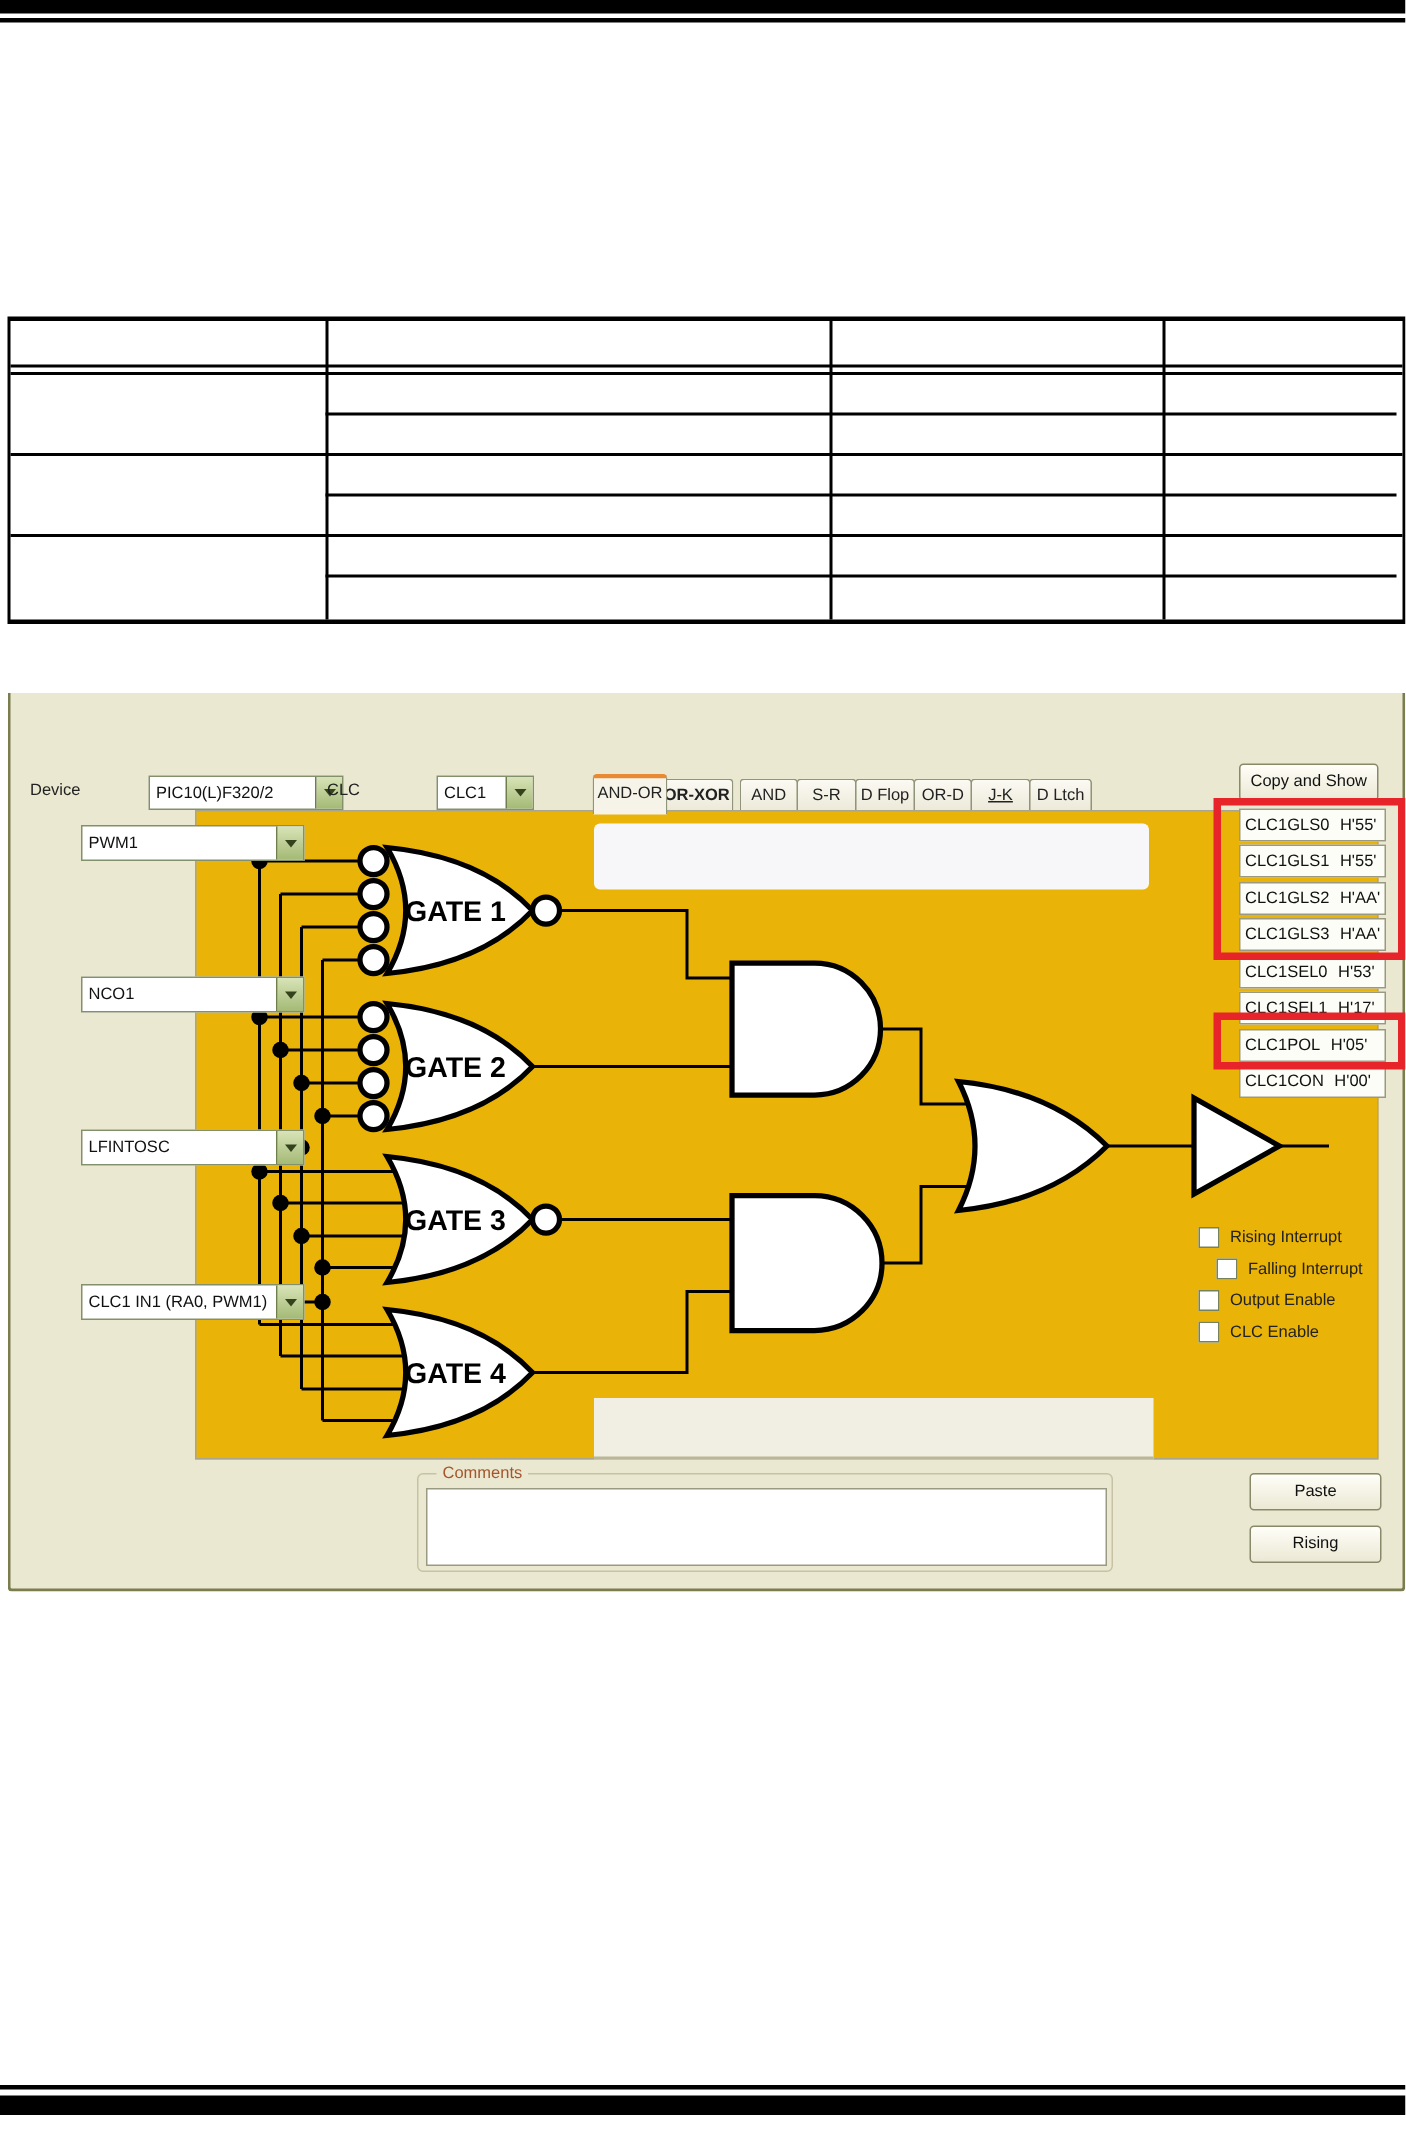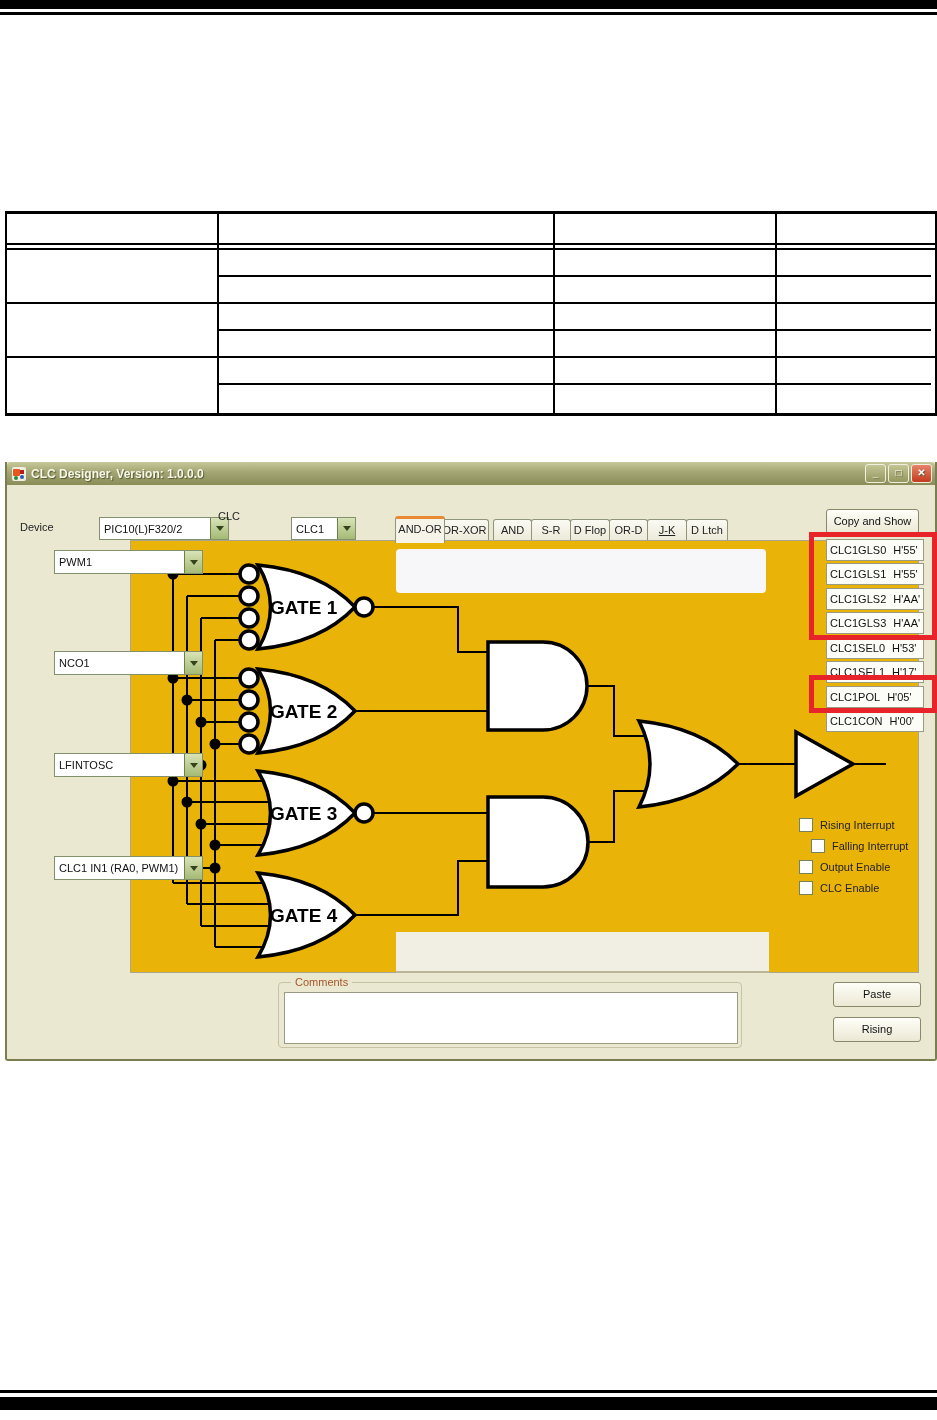--- a/index.html
+++ b/index.html
@@ -63,53 +63,39 @@
   <div class="tline" style="left:0;top:34px;width:100%;height:2px;"></div>
   <div class="tline" style="left:210px;top:61px;width:714px;height:2px;"></div>
   <div class="tline" style="left:0;top:88px;width:100%;height:2px;"></div>
   <div class="tline" style="left:210px;top:115px;width:714px;height:2px;"></div>
   <div class="tline" style="left:0;top:142px;width:100%;height:2px;"></div>
   <div class="tline" style="left:210px;top:169px;width:714px;height:2px;"></div>
 </div>
 
 <div class="abs window">
 
-  <div class="abs titlebar">
-    <span class="appicon">
-      <i style="left:1px;top:2px;width:7px;height:7px;background:#e8581c;border-radius:1px;"></i>
-      <i style="left:8px;top:3px;width:4px;height:4px;background:#b02018;"></i>
-      <i style="left:2px;top:9px;width:4px;height:4px;background:#2e8b3c;border-radius:2px;"></i>
-      <i style="left:8px;top:8px;width:4px;height:4px;background:#2a58b8;border-radius:2px;"></i>
-    </span>
-    <span>CLC Designer, Version: 1.0.0.0</span>
-    <span style="margin-left:auto;display:flex;margin-right:3px;">
-      <span class="wbtn">_</span>
-      <span class="wbtn">□</span>
-      <span class="wbtn close">✕</span>
-    </span>
-  </div>
 
 
   <span class="abs lbl" style="left:13px;top:59px;">Device</span>
   <div class="abs combo" style="left:48px;top:55px;width:128px;height:21px;">
     <span class="val">PIC10(L)F320/2</span>
     <span class="arrow">
         <b></b>
       </span>
   </div>
-  <span class="abs lbl" style="left:211px;top:48px;">CLC</span>
+  <span class="abs lbl" style="left:211px;top:59px;">CLC</span>
   <div class="abs combo" style="left:240px;top:55px;width:63px;height:21px;">
     <span class="val">CLC1</span>
     <span class="arrow">
         <b></b>
       </span>
   </div>
 
   <div class="abs tab active" style="left:388px;top:54px;width:48px;height:24px;">AND-OR</div>
-  <div class="abs tab" style="left:433px;top:57px;width:47px;height:21px;">OR-XOR</div>
+  <div class="abs tab" style="left:433px;top:57px;width:47px;height:21px;font-weight:bold;">OR-XOR</div>
   <div class="abs tab" style="left:486px;top:57px;width:37px;height:21px;">AND</div>
   <div class="abs tab" style="left:524px;top:57px;width:38px;height:21px;">S-R</div>
   <div class="abs tab" style="left:563px;top:57px;width:38px;height:21px;">D Flop</div>
   <div class="abs tab" style="left:602px;top:57px;width:37px;height:21px;">OR-D</div>
   <div class="abs tab" style="left:640px;top:57px;width:38px;height:21px;text-decoration:underline;">J-K</div>
   <div class="abs tab" style="left:679px;top:57px;width:40px;height:21px;">D Ltch</div>
 
   <div class="abs canvas">
     <div class="abs faint-top"></div>
     <div class="abs faint-bot"></div>

